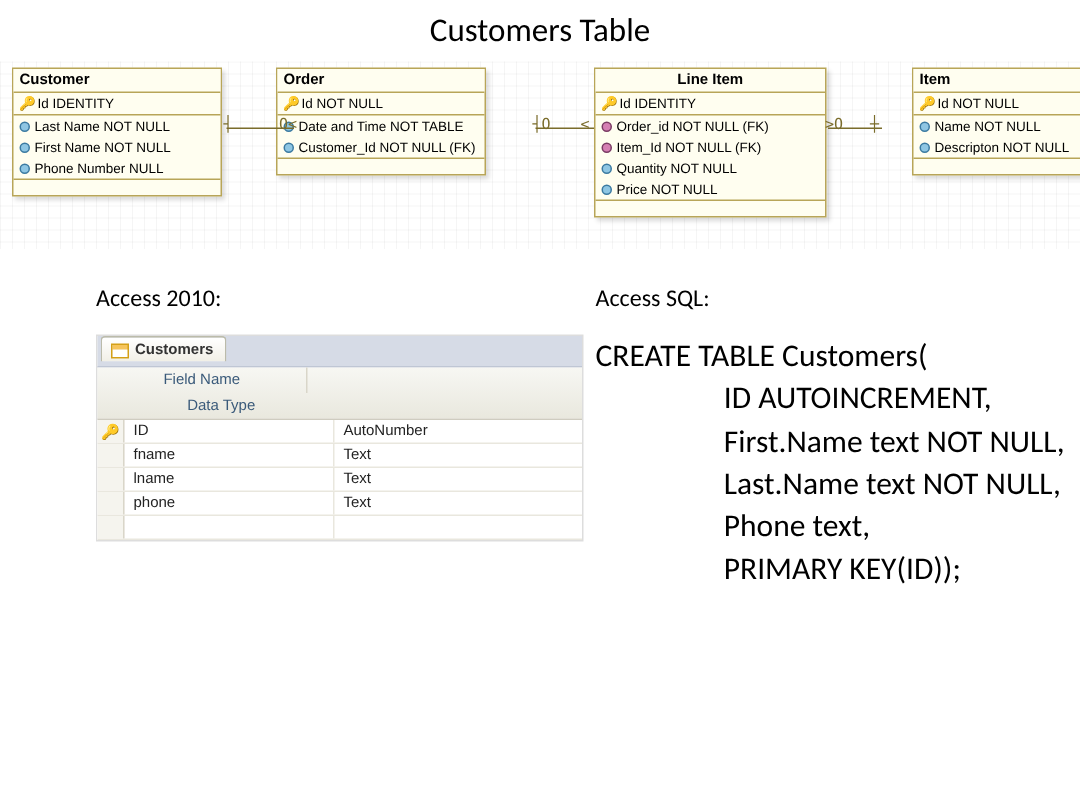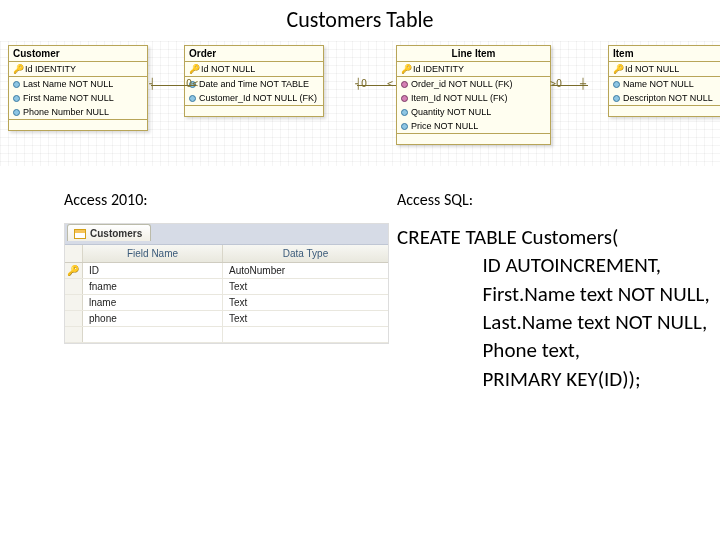--- a/index.html
+++ b/index.html
@@ -125,20 +125,21 @@
     background:
       linear-gradient(#f6c45a,#f6c45a) 0 0/12px 3px no-repeat,
       linear-gradient(#fff,#fff) 0 3px/12px 7px no-repeat;
     border: 1px solid #d4a017;
     box-sizing: border-box;
   }
   .acc-head-row {
     display: flex;
     background: linear-gradient(#f7f7f3,#e9e8de);
     border-bottom: 1px solid #cfccc0;
+    flex-direction: column;
   }
   .acc-head-cell {
     padding: 3px 6px;
     font-size: 10px;
     color: #3a5a7a;
     text-align: center;
     border-right: 1px solid #d9d6c9;
   }
   .acc-row {
     display: flex;

